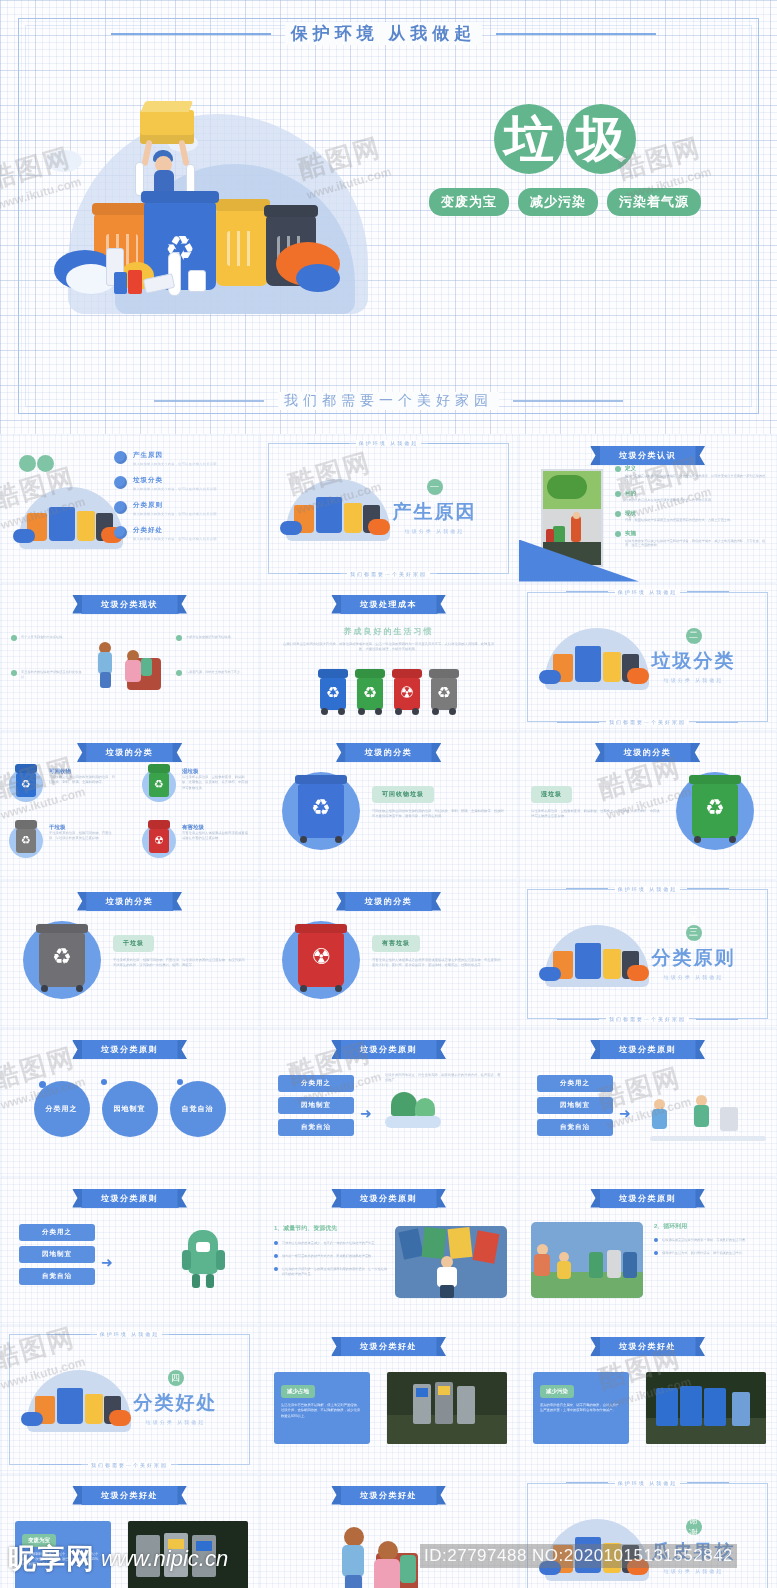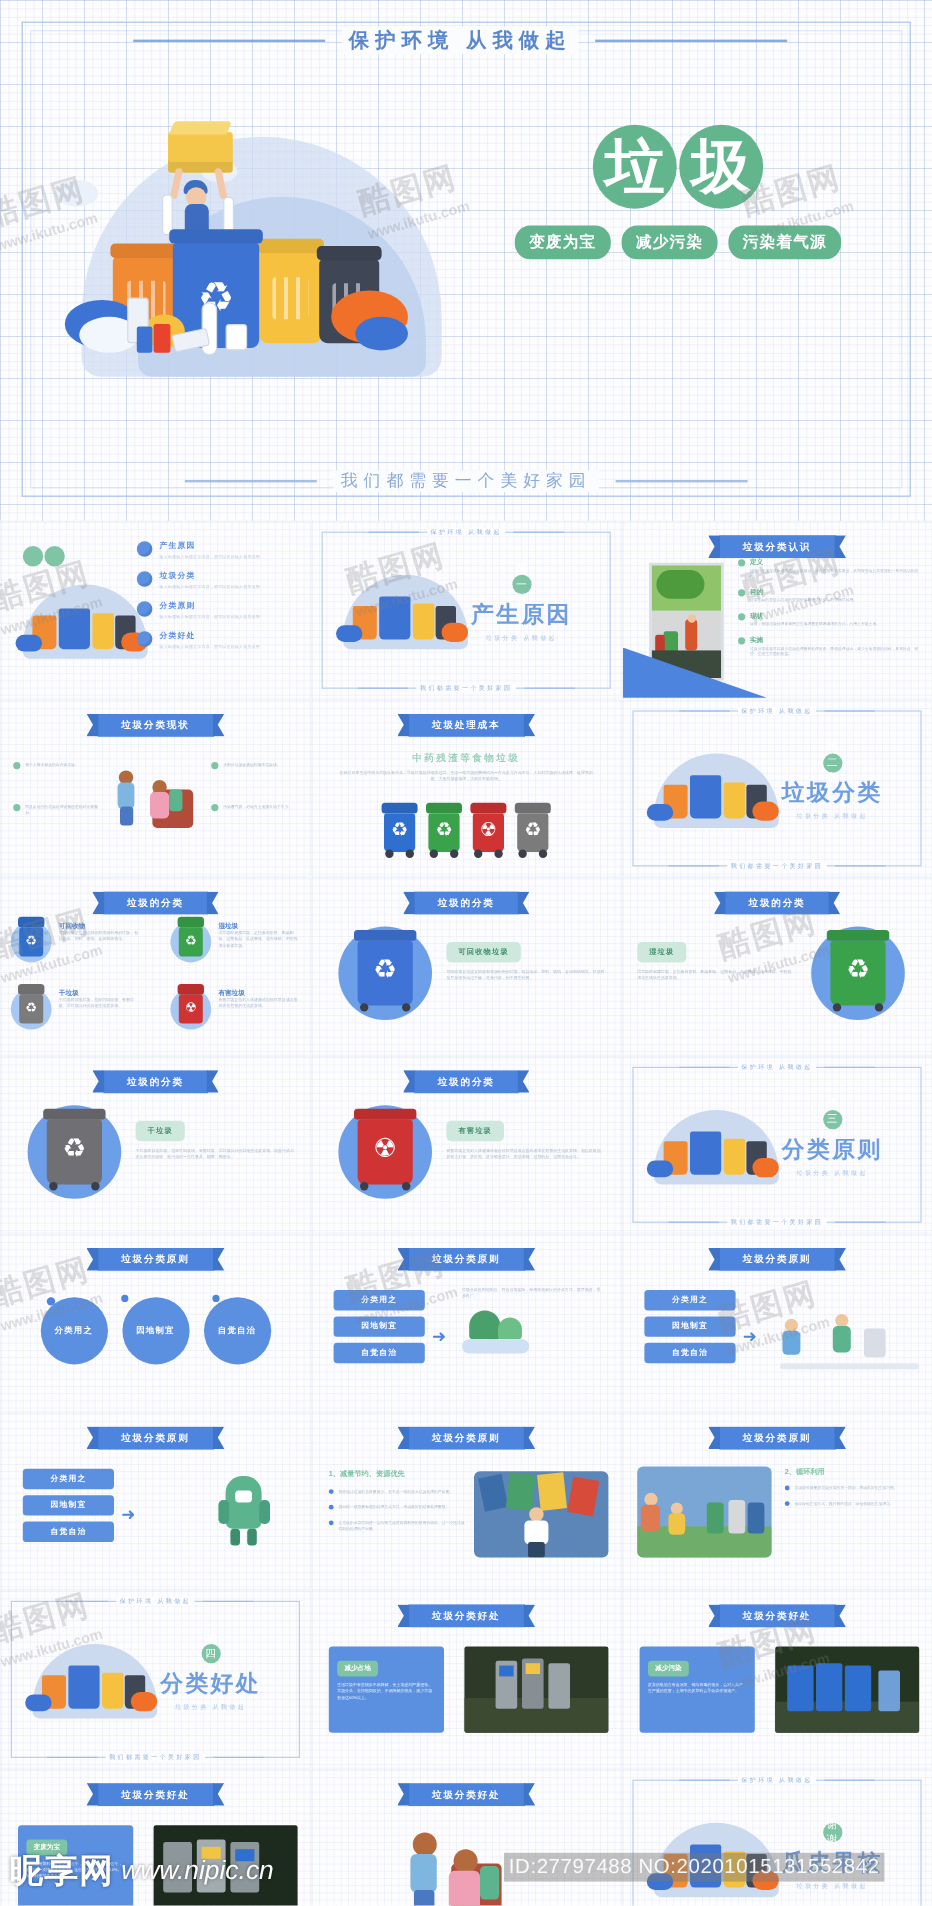--- a/index.html
+++ b/index.html
@@ -468,21 +468,21 @@
             <div class="p">污染着气源，对地方土地露天地了不少。</div>
           </div>
         </div>
     </div>
   </div>
 
   <div class="slide">
     <div class="ribbon-wrap">
         <div class="rb">垃圾处理成本</div>
       </div>
-    <div style="position:absolute;left:0;top:42px;width:100%;text-align:center;color:#9fd0bc;font-size:8px;font-weight:bold;letter-spacing:2px;">中药残渣等食物垃圾</div>
+    <div style="position:absolute;left:0;top:42px;width:100%;text-align:center;color:#9fd0bc;font-size:8px;font-weight:bold;letter-spacing:2px;">养成良好的生活习惯</div>
     <div class="para" style="position:absolute;left:22px;right:22px;top:58px;text-align:center;">在我们日常生活中因为垃圾没有分类，导致垃圾处理成本过高。生活一吨垃圾的费用约为一百元至几百元不等，人们对垃圾的认识浅薄、处理意识差、大量垃圾被填埋，大部分不被利用。</div>
     <div style="position:absolute;left:0;top:94px;width:100%;display:flex;justify-content:center;gap:11px;">
       <div class="dustbin" style="width:26px;height:32px;background:#2f6fd0;border-radius:2px 2px 4px 4px;">
           <div class="lid"></div>
           <div class="sign">♻</div>
           <div class="wheel" style="left:1px;"></div>
           <div class="wheel" style="right:1px;"></div>
         </div>
       <div class="dustbin" style="width:26px;height:32px;background:#3aa24a;border-radius:2px 2px 4px 4px;">
           <div class="lid"></div>

